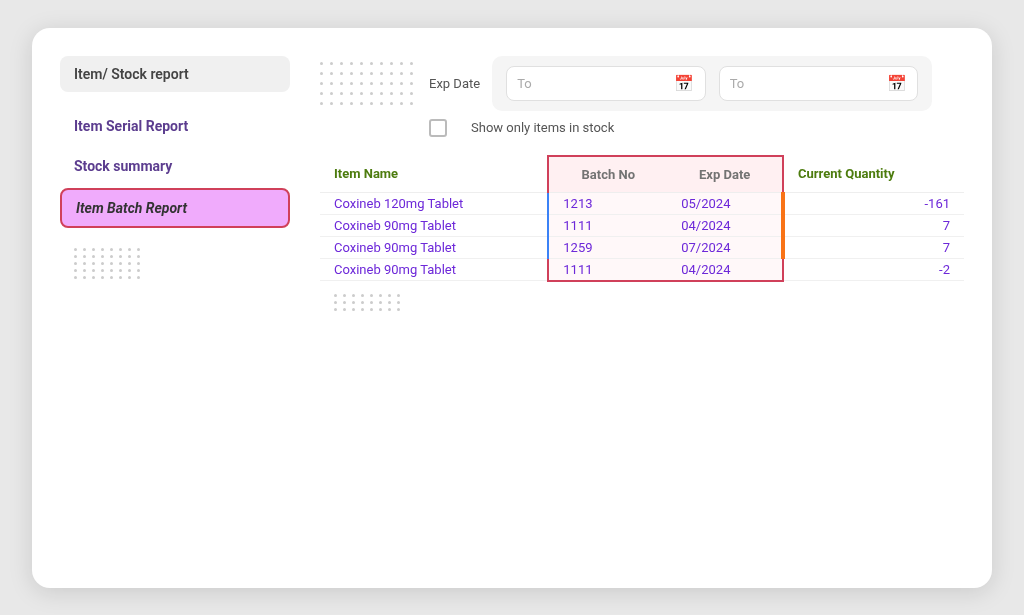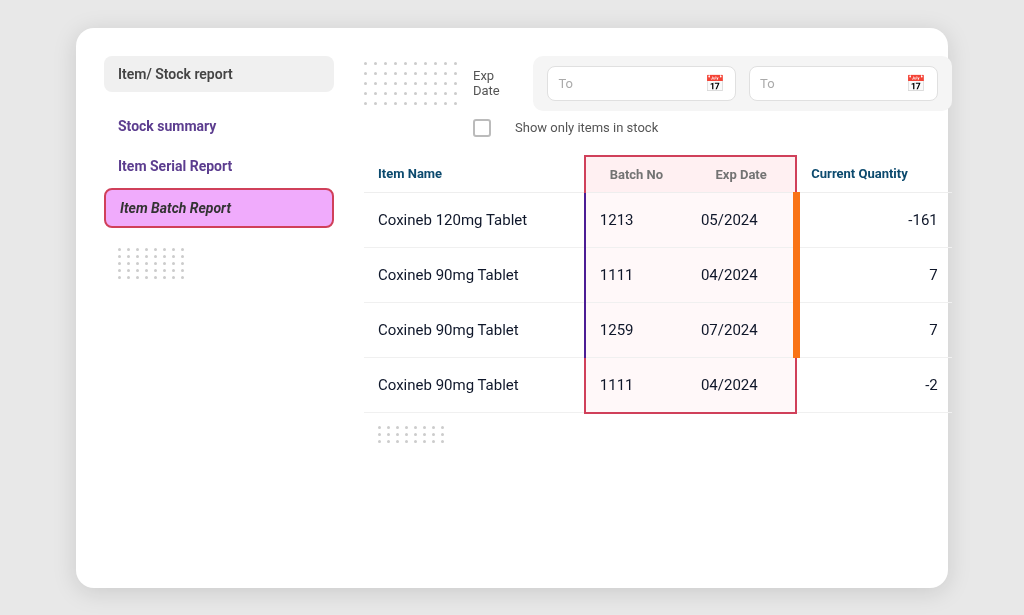--- a/index.html
+++ b/index.html
@@ -7,21 +7,21 @@
       background: #e8e8e8;
       display: flex;
       justify-content: center;
       align-items: center;
       min-height: 100vh;
       font-family: -apple-system, BlinkMacSystemFont, 'Segoe UI', Roboto, sans-serif;
     }
     .card {
       background: #ffffff;
       border-radius: 18px;
-      width: 872px;
+      width: 960px;
       min-height: 560px;
       padding: 28px 28px 28px 28px;
       box-shadow: 0 4px 24px rgba(0,0,0,0.13);
       display: flex;
       flex-direction: column;
       gap: 0;
     }
     .card-inner {
       display: flex;
       flex-direction: row;
@@ -148,21 +148,21 @@
     .table-container {
       flex: 1;
     }
     table {
       width: 100%;
       border-collapse: collapse;
     }
     thead tr th {
       font-size: 13px;
       font-weight: 700;
-      color: #0c4a6e;
+      color: #4d7c0f;
       padding: 10px 14px;
       text-align: left;
       border-bottom: 1px solid #eee;
     }
     thead tr th.highlighted {
       background: #fff0f2;
       color: #737373;
       text-align: center;
     }
     thead tr th:first-child {
@@ -170,34 +170,34 @@
     }
     .batch-no-header {
       border-left: 2px solid #d0405a;
       border-top: 2px solid #d0405a;
     }
     .exp-date-header {
       border-top: 2px solid #d0405a;
       border-right: 2px solid #d0405a;
     }
     tbody tr td {
-      font-size: 15px;
-      color: #0f172a;
-      padding: 18px 14px;
+      font-size: 13px;
+      color: #6d28d9;
+      padding: 3px 14px;
       border-bottom: 1px solid #f0f0f0;
       vertical-align: middle;
     }
     tbody tr td.highlighted {
       background: #fff8f9;
     }
     .batch-no-cell {
-      border-left: 2px solid #4c1d95;
+      border-left: 2px solid #3b82f6;
     }
     .exp-date-cell {
-      border-right: 7px solid #f97316;
+      border-right: 4px solid #f97316;
     }
     tbody tr:last-child td.batch-no-cell {
       border-left: 2px solid #d0405a;
       border-bottom: 2px solid #d0405a;
     }
     tbody tr:last-child td.exp-date-cell {
       border-right: 2px solid #d0405a;
       border-bottom: 2px solid #d0405a;
     }
     td.qty {
@@ -236,24 +236,24 @@
 </head>
 <body>
 
 <div class="card">
   <div class="card-inner">
 
     <div class="sidebar">
       <div class="sidebar-header">Item/ Stock report</div>
 
       <div class="sidebar-item">
+        <span>Item Serial Report</span>
+      </div>
+      <div class="sidebar-item">
         <span>Stock summary</span>
-      </div>
-      <div class="sidebar-item">
-        <span>Item Serial Report</span>
       </div>
       <div class="sidebar-item active">
         <span>Item Batch Report</span>
       </div>
 
       <div class="sidebar-dots">
         <span></span>
           <span></span>
           <span></span>
           <span></span>

